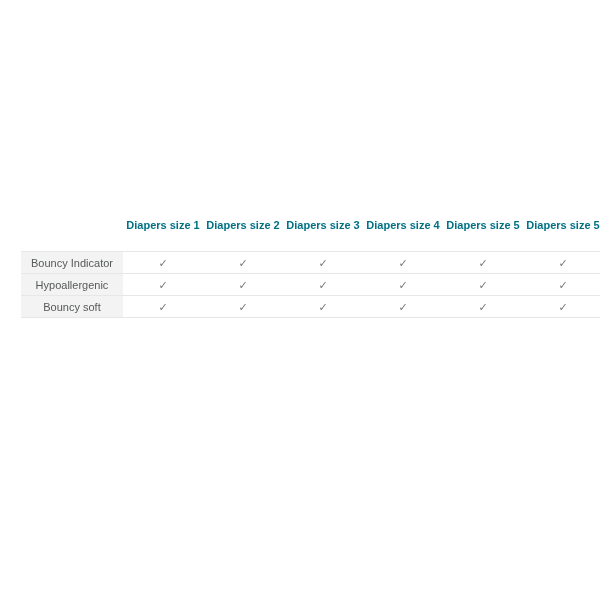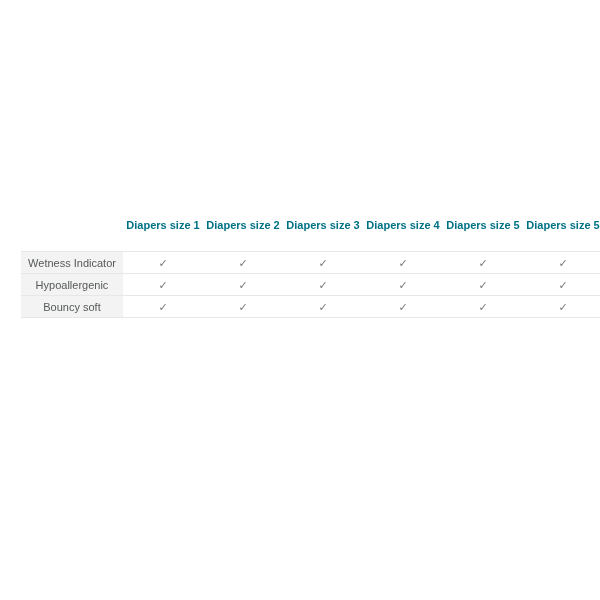--- a/index.html
+++ b/index.html
@@ -101,21 +101,21 @@
           <th><span class="col-link">Diapers size 1</span></th>
           <th><span class="col-link">Diapers size 2</span></th>
           <th><span class="col-link">Diapers size 3</span></th>
           <th><span class="col-link">Diapers size 4</span></th>
           <th><span class="col-link">Diapers size 5</span></th>
           <th><span class="col-link">Diapers size 5</span></th>
         </tr>
       </thead>
       <tbody>
         <tr>
-          <th class="row-label">Wetness Indicator</th>
+          <th class="row-label">Bouncy Indicator</th>
           <td><span class="mark">✓</span></td>
           <td><span class="mark">✓</span></td>
           <td><span class="mark">✓</span></td>
           <td><span class="mark">✓</span></td>
           <td><span class="mark">✓</span></td>
           <td><span class="mark">✓</span></td>
         </tr>
         <tr>
           <th class="row-label">Hypoallergenic</th>
           <td><span class="mark">✓</span></td>

